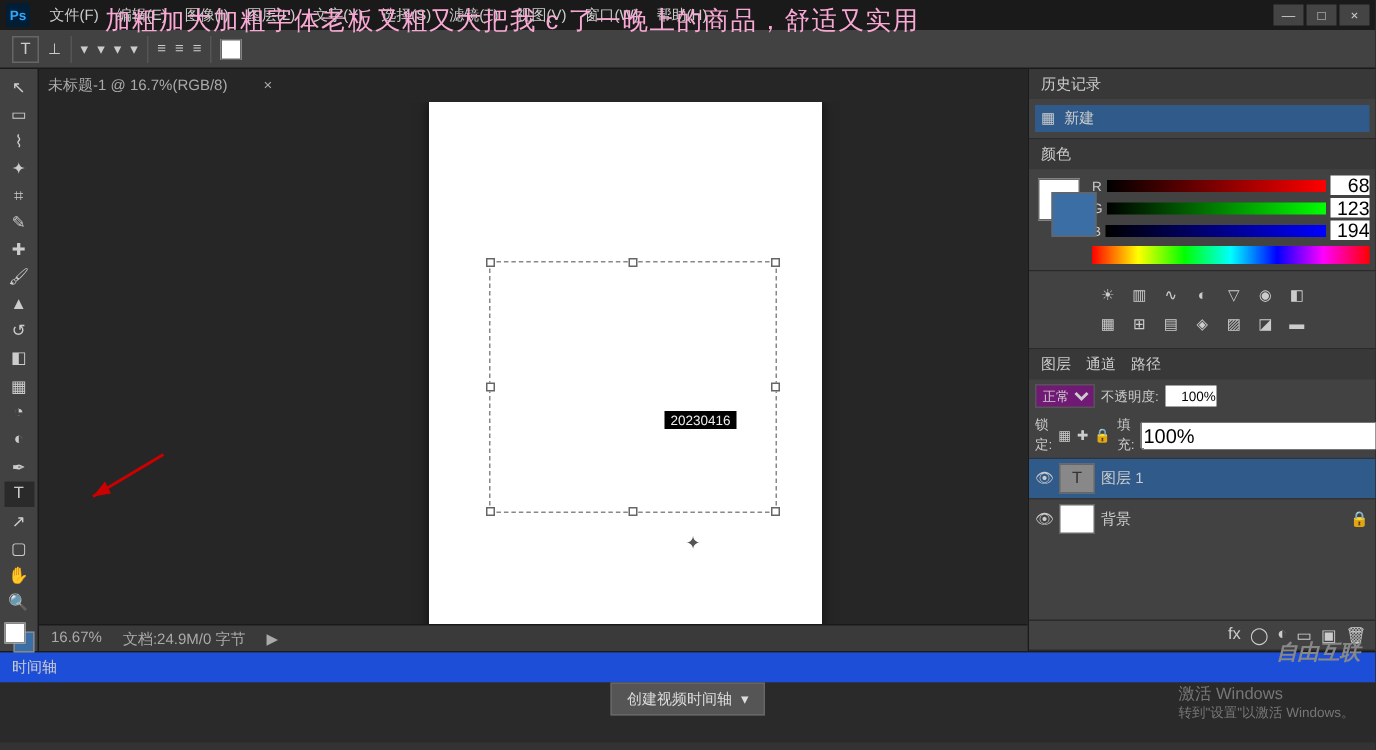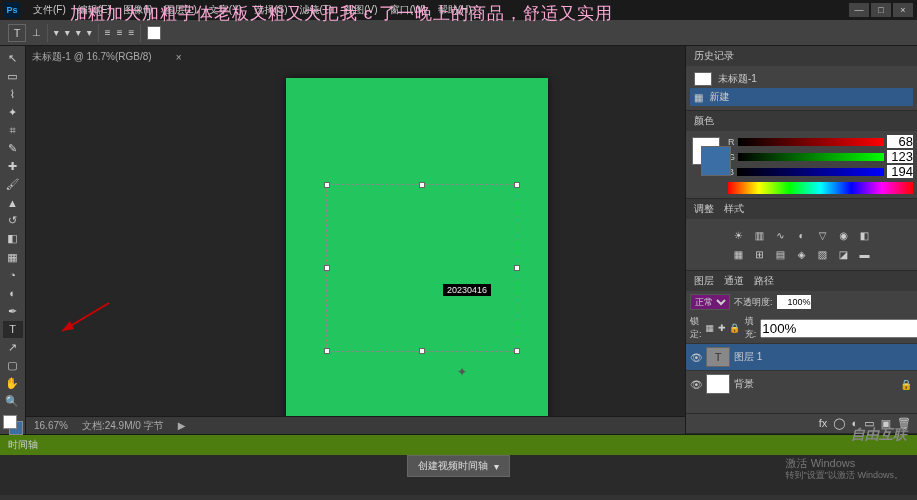--- a/index.html
+++ b/index.html
@@ -18,21 +18,21 @@
 .main{display:flex;height:calc(100% - 46px - 66px);}
 .toolbar{width:26px;background:#424242;border-right:1px solid #1a1a1a;display:flex;flex-direction:column;align-items:center;padding-top:4px;gap:1px;}
 .tool{width:20px;height:18px;display:flex;align-items:center;justify-content:center;font-size:11px;color:#ccc;cursor:pointer;}
 .tool.active{background:#2a2a2a;}
 .swatches{margin-top:4px;width:20px;height:20px;position:relative;}
 .swatches .fg{width:14px;height:14px;background:#fff;border:1px solid #888;position:absolute;top:0;left:0;}
 .swatches .bg{width:14px;height:14px;background:#3b6ea5;border:1px solid #888;position:absolute;top:6px;left:6px;}
 .canvas-area{flex:1;background:#262626;position:relative;display:flex;flex-direction:column;}
 .tab-strip{height:22px;display:flex;align-items:center;padding:0 6px;gap:24px;font-size:10px;color:#aaa;}
 .viewport{flex:1;position:relative;overflow:hidden;}
-.page{position:absolute;left:260px;top:10px;width:262px;height:356px;background:#22c55e;box-shadow:0 0 8px rgba(0,0,0,.6);}
+.page{position:absolute;left:260px;top:0;width:262px;height:356px;background:#ffffff;box-shadow:0 0 8px rgba(0,0,0,.6);}
 .marquee{position:absolute;left:40px;top:106px;width:192px;height:168px;border:1px dashed #888;}
 .handle{width:6px;height:6px;background:#fff;border:1px solid #666;position:absolute;}
 .h-tl{left:-3px;top:-3px;}.h-tm{left:50%;margin-left:-3px;top:-3px;}.h-tr{right:-3px;top:-3px;}
 .h-ml{left:-3px;top:50%;margin-top:-3px;}.h-mr{right:-3px;top:50%;margin-top:-3px;}
 .h-bl{left:-3px;bottom:-3px;}.h-bm{left:50%;margin-left:-3px;bottom:-3px;}.h-br{right:-3px;bottom:-3px;}
 .tooltip{position:absolute;left:116px;top:99px;background:#000;color:#eee;font-size:9px;padding:1px 4px;}
 .cursor{position:absolute;left:130px;top:180px;font-size:12px;color:#555;}
 .arrow1{position:absolute;left:337px;top:62px;width:80px;height:90px;pointer-events:none;}
 .arrow2{position:absolute;left:28px;top:225px;width:60px;height:50px;pointer-events:none;}
 .status{height:18px;background:#3a3a3a;display:flex;align-items:center;padding:0 8px;gap:14px;font-size:10px;color:#aaa;border-top:1px solid #1a1a1a;}
@@ -60,21 +60,21 @@
 .layers-opts input{width:34px;background:#fff;border:none;font-size:9px;text-align:right;height:14px;}
 .lock-row{display:flex;align-items:center;gap:4px;padding:2px 4px;font-size:9px;}
 .layer{display:flex;align-items:center;gap:4px;padding:3px 4px;border-top:1px solid #333;}
 .layer.sel{background:#2f5a8a;}
 .eye{width:12px;text-align:center;}
 .lthumb{width:24px;height:20px;background:#fff;border:1px solid #666;display:flex;align-items:center;justify-content:center;font-size:11px;color:#333;}
 .lthumb.t{background:#888;}
 .layer-btns{display:flex;gap:6px;padding:3px 6px;border-top:1px solid #2a2a2a;justify-content:flex-end;}
 .layer-btns span{font-size:11px;color:#ccc;}
 .bottom{height:66px;background:#333;border-top:1px solid #1a1a1a;}
-.bottom-tab{padding:3px 8px;font-size:10px;color:#ccc;background:#4d7c0f;}
+.bottom-tab{padding:3px 8px;font-size:10px;color:#ccc;background:#1d4ed8;}
 .timeline-body{height:40px;background:#2a2a2a;display:flex;align-items:flex-start;justify-content:center;}
 .tl-btn{background:#555;border:1px solid #666;padding:3px 10px;font-size:10px;color:#ddd;display:flex;align-items:center;gap:6px;}
 .activate{position:absolute;right:14px;bottom:18px;color:#777;font-size:11px;text-align:left;line-height:1.3;}
 .watermark{position:absolute;right:10px;bottom:56px;color:#888;font-size:14px;font-style:italic;font-weight:bold;}
 </style>
 </head>
 <body>
 
 <div class="overlay-text">加粗加大加粗字体老板又粗又大把我 c 了一晚上的商品，舒适又实用</div>
 
@@ -178,24 +178,20 @@
       <span>▶</span>
     </div>
   </div>
 
   <div class="right-panels">
     <div class="panel">
       <div class="panel-tab">
           <span>历史记录</span>
         </div>
       <div class="panel-body">
-        <div class="history-row">
-            <div class="thumb"></div>
-            <span>未标题-1</span>
-          </div>
         <div class="history-row sel">
             <span>▦</span>
             <span>新建</span>
           </div>
       </div>
     </div>
     <div class="panel">
       <div class="panel-tab">
           <span>颜色</span>
         </div>
@@ -215,24 +211,20 @@
           <div class="slider">
               <span>B</span>
               <div class="bar b"></div>
               <input value="194" style="">
             </div>
           <div class="spectrum"></div>
         </div>
       </div>
     </div>
     <div class="panel">
-      <div class="panel-tab">
-          <span>调整</span>
-          <span>样式</span>
-        </div>
       <div class="panel-body">
         <div class="adjust-grid">
           <span>☀</span>
             <span>▥</span>
             <span>∿</span>
             <span>◐</span>
             <span>▽</span>
             <span>◉</span>
             <span>◧</span>
           <span>▦</span>

